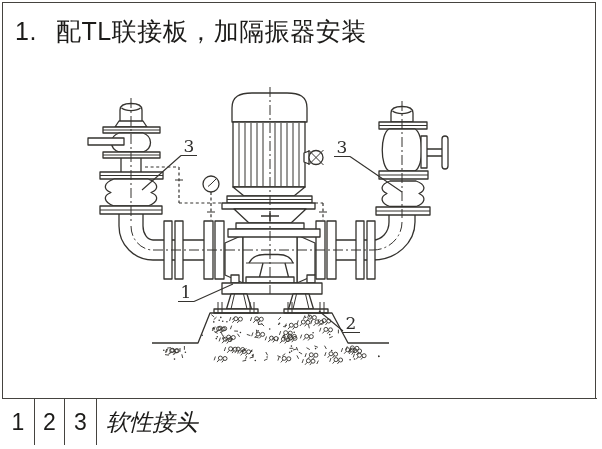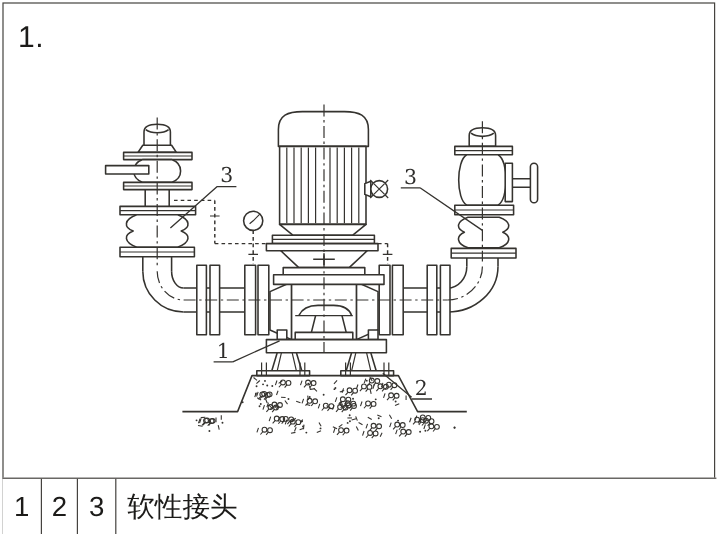--- a/index.html
+++ b/index.html
@@ -22,40 +22,41 @@
     position:absolute;left:2px;top:398px;width:595px;height:47px;
     display:flex;border-top:1.6px solid #45433f;box-sizing:border-box;
     font-size:23px;color:#1c1b19;background:#fff;
   }
   .lcell{
     box-sizing:border-box;border-right:1.5px solid #45433f;
     display:flex;align-items:center;height:100%;
   }
   .lcell.numc{justify-content:center;}
   .lcell.labc{padding-left:9px;}
-  .lcell.last{border-right:none;}
+  .lcell.last{border-right:none;font-style:italic;}
   svg .ln{fill:none;stroke:#35332f;stroke-width:1.3;stroke-linejoin:round;stroke-linecap:butt;}
   svg .th{fill:none;stroke:#35332f;stroke-width:1;}
   svg .wh{fill:#ffffff;stroke:#35332f;stroke-width:1.3;stroke-linejoin:round;}
   svg .cl{fill:none;stroke:#35332f;stroke-width:1;stroke-dasharray:10 3 2 3;}
   svg .dsh{fill:none;stroke:#35332f;stroke-width:1.2;stroke-dasharray:3 2.6;}
   svg .ldr{fill:none;stroke:#35332f;stroke-width:1.1;}
   svg text.callout{
     font-family:"DejaVu Serif","Liberation Serif",serif;
     font-size:17px;fill:#2e2d2b;
   }
 </style>
 </head>
 <body>
 
 <div class="stage">
   <div class="frame"></div>
 
   <div class="page-title">
     <span class="tnum">1.</span>
+    <span>配TL联接板，加隔振器安装</span>
   </div>
 
   <svg class="drawing" width="602" height="449" viewBox="0 0 602 449" xmlns="http://www.w3.org/2000/svg">
 
     <g>
       <path class="wh" d="M120,123 V110 C120,105 125,103.5 131,103.5 C137,103.5 142,105 142,110 V123 Z"></path>
       <path class="ln" d="M121.5,108 C126,111.5 136,111.5 140.5,108"></path>
       <path class="wh" d="M119,121 L115,127 H147 L143,121 Z"></path>
       <rect class="wh" x="103" y="127" width="57" height="6"></rect>
         <line class="th" x1="103" y1="130" x2="160" y2="130"></line>

